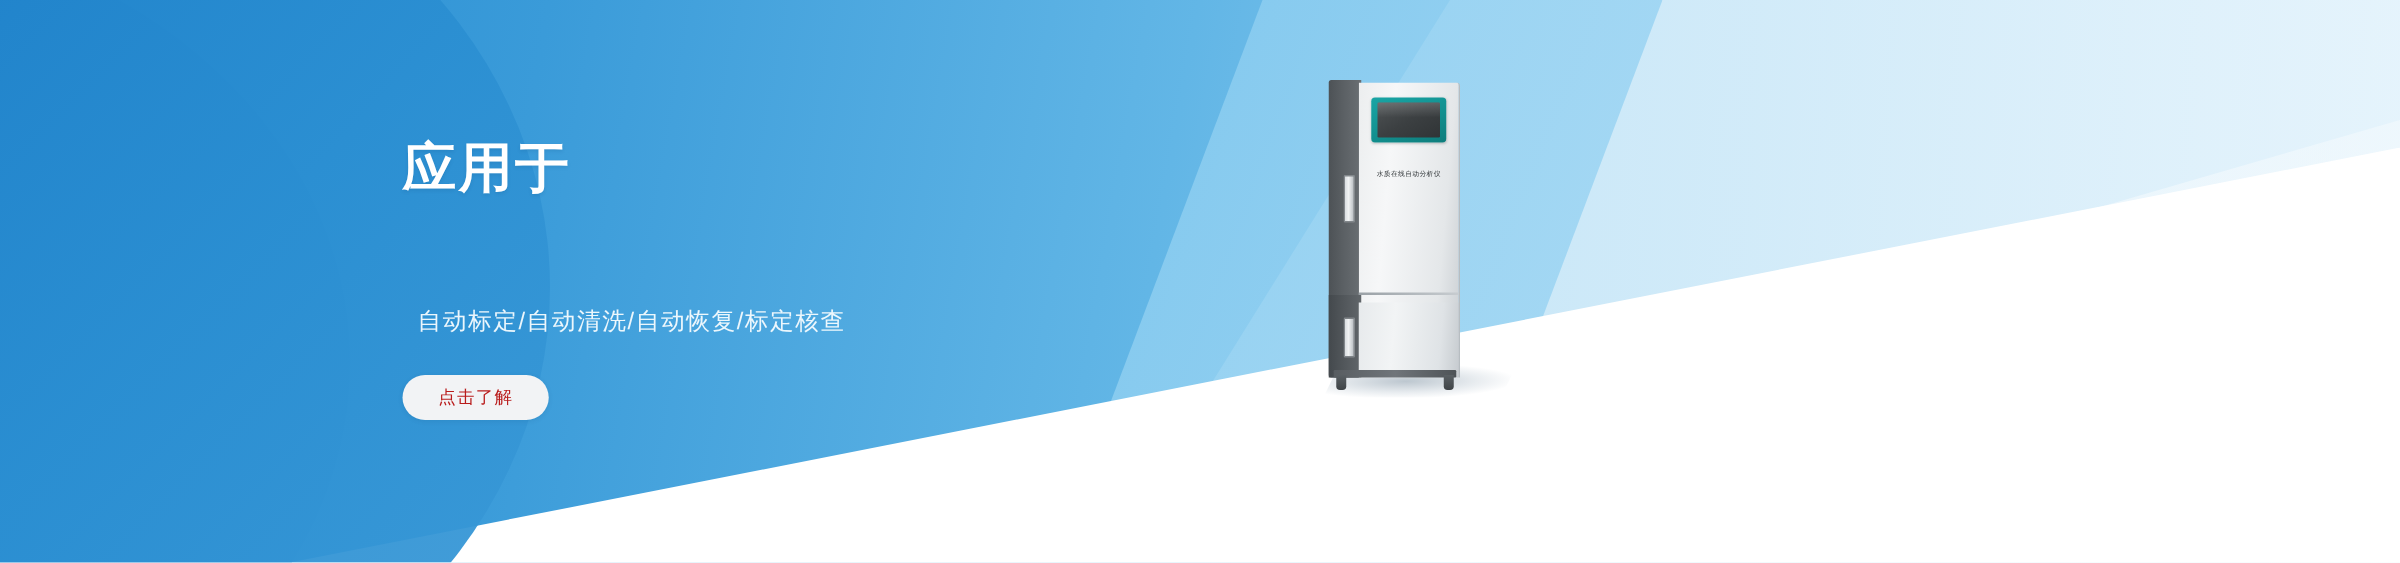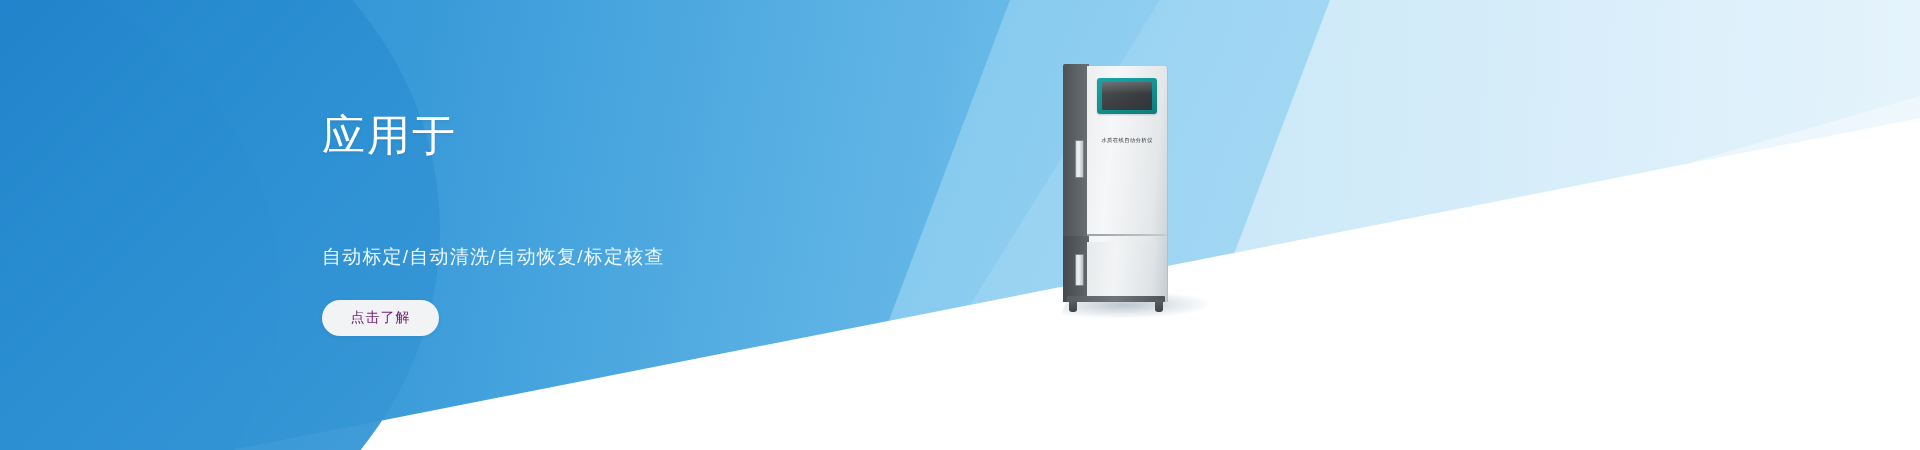--- a/index.html
+++ b/index.html
@@ -71,43 +71,44 @@
   .content{
     position:absolute;
     left:322px;top:52px;
     width:720px;
     z-index:8;
   }
   .headline{
     color:#ffffff;
     font-size:43px;
     line-height:1.30;
-    font-weight:400;
+    font-weight:700;
     letter-spacing:2px;
     text-shadow:0 1px 3px rgba(0,60,110,.12);
     white-space:pre-line;
   }
   .headline .l1{display:block;}
   .headline .l2{display:block;}
   .subtitle{
     margin-top:24px;
     color:#f2fafe;
     font-size:19px;
     letter-spacing:1.2px;
     font-weight:400;
     opacity:.97;
+    margin-left:12px;
   }
   .cta{
     margin-top:30px;
     display:inline-flex;
     align-items:center;justify-content:center;
     width:117px;height:36px;
     border-radius:18px;
     background:#f2f3f5;
-    color:#701a75;
+    color:#b91c1c;
     font-size:14px;
     letter-spacing:1px;
     cursor:pointer;
     border:none;
     box-shadow:0 1px 4px rgba(0,50,90,.10);
     font-family:Liberation Mono, monospace;
   }
 
   
   .device{

